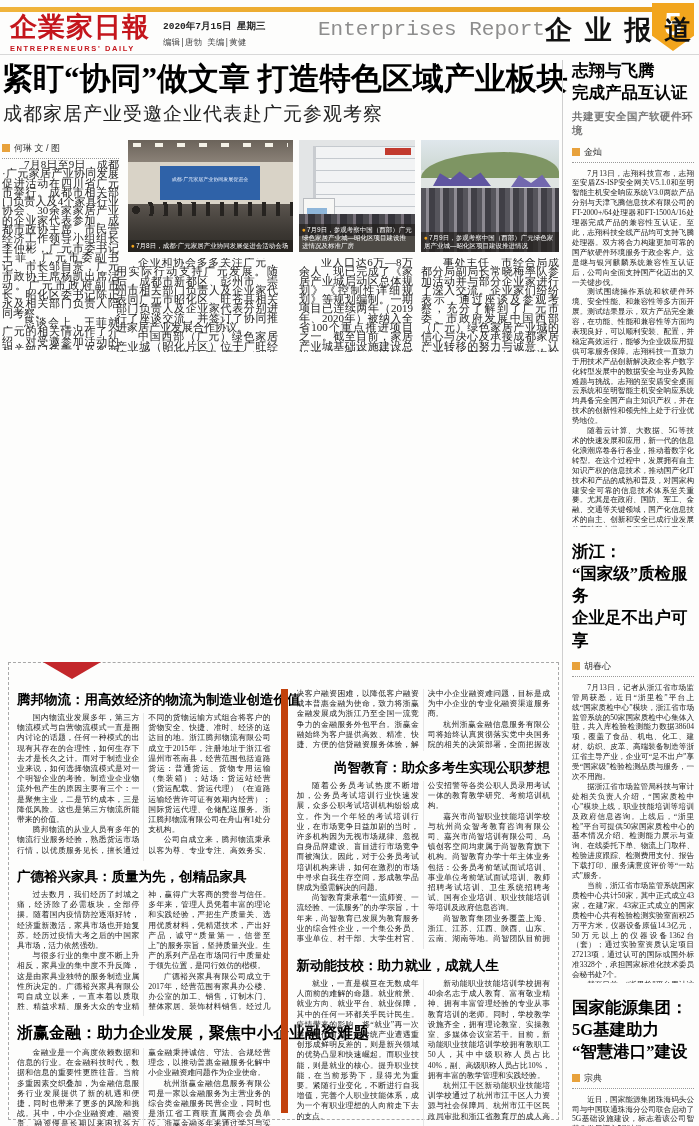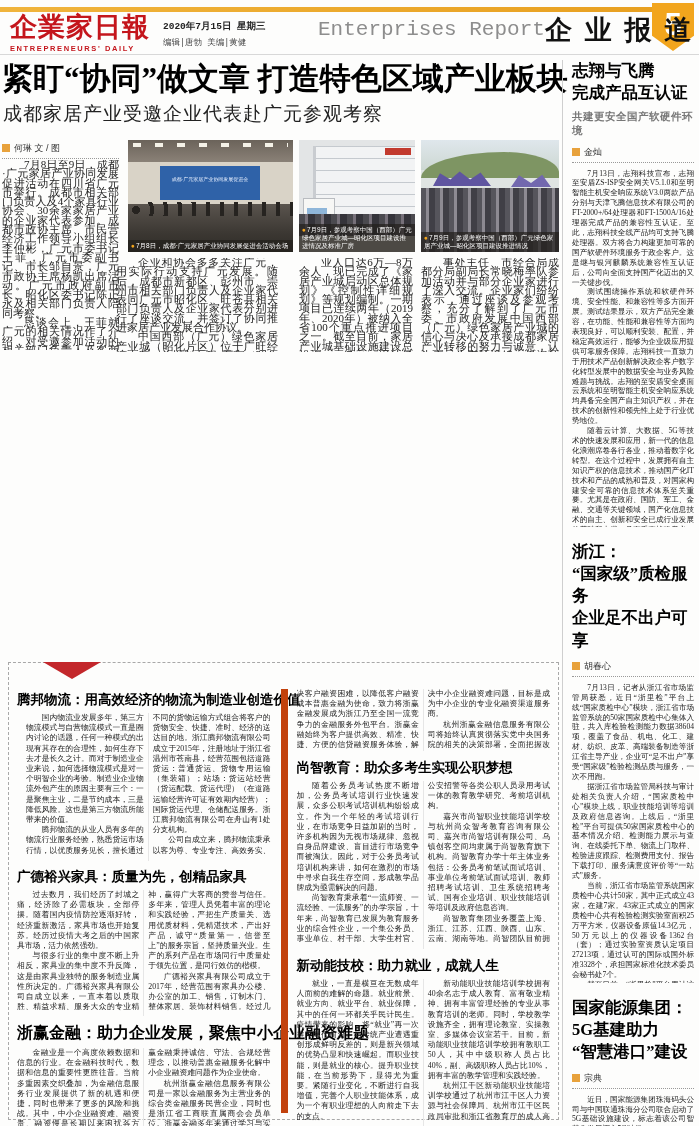--- a/index.html
+++ b/index.html
@@ -176,21 +176,21 @@
   <div id="mcol4" class="colTxt">
     <p>事处主任、市经合局成都分局副局长常晓梅率队参加活动并与部分企业家进行了深入交流。企业家们纷纷表示，通过座谈及参观考察，充分了解到了广元市委、市政府发展中国西部（广元）绿色家居产业城的信心与决心及承接成都家居产业转移的努力与诚意，认为广元生态环境好，投资环境、优惠政策与发展前景佳，宜居宜家宜投资兴业，可作为家居产业转移的首选地。常晓梅要求，成都分局全体员工要全力以赴做好协调服务工作，让有产业转移意向的企业早日入驻广元。</p>
   </div>
 
   <div class="botbox">
     <div class="marker"></div>
     <div class="bot-inner">
 
       <div class="half">
         <div class="bart-title">腾邦物流：用高效经济的物流为制造业创造价值</div>
-        <div class="bart-body" style="height:148px;margin-left:9px;">
+        <div class="bart-body" style="height:148px;">
           <p>国内物流业发展多年，第三方物流模式与自营物流模式一直是圈内讨论的话题，任何一种模式的出现有其存在的合理性，如何生存下去才是长久之计。而对于制造业企业来说，如何选择物流模式是对一个明智企业的考验。制造业企业物流外包产生的原因主要有三个：一是聚焦主业，二是节约成本，三是降低风险。这也是第三方物流所能带来的价值。</p>
           <p>腾邦物流的从业人员有多年的物流行业服务经验，熟悉货运市场行情，以优质服务见长，擅长通过不同的货物运输方式组合将客户的货物安全、快捷、准时、经济的送达目的地。浙江腾邦物流有限公司成立于2015年，注册地址于浙江省温州市苍南县，经营范围包括道路货运：普通货运、货物专用运输（集装箱）；站场：货运站经营（货运配载、货运代理）（在道路运输经营许可证有效期内经营）；国际货运代理、仓储配送服务。浙江腾邦物流有限公司在舟山有1处分支机构。</p>
           <p>公司自成立来，腾邦物流秉承以客为尊、专业专注、高效务实、热情奉献的服务理念，专注于物流链企业的内部管理信息化和全程透明可视化的发展。公司网点众多，专业为客户提供快速上门服务。公司在经营中遵循“诚信为本，客户至上，合作互利，共生共荣”的经营理念，努力为客户提供满意超值的服务，凭借先进、严格的管理和网络优势，在客户及同行行业中树立起了良好口碑。</p>
 
         </div>
         <div class="bart-title" style="margin-top:7px;">广德裕兴家具：质量为先，创精品家具</div>
         <div class="bart-body" style="height:126px;">
           <p>过去数月，我们经历了封城之痛，经济除了必需板块，全部停摆。随着国内疫情防控逐渐好转，经济重新激活，家具市场也开始复苏。经历过疫情大考之后的中国家具市场，活力依然强劲。</p>
           <p>与很多行业的集中度不断上升相反，家具业的集中度不升反降，这是由家具业独特的服务制造业属性所决定的。广德裕兴家具有限公司自成立以来，一直本着以质取胜、精益求精、服务大众的专业精神，赢得广大客商的赞誉与信任。多年来，管理人员凭着丰富的理论和实践经验，严把生产质量关、选用优质材料，凭精湛技术，产出好产品，诚守“质量第一，信誉至上”的服务宗旨，坚持质量兴业。生产的系列产品在市场同行中质量处于领先位置，是同行效仿的楷模。</p>
           <p>广德裕兴家具有限公司成立于2017年，经营范围有家具办公楼、办公室的加工、销售，订制木门、整体家居、装饰材料销售。经过几年不懈的努力，企业不断发展壮大。公司秉承着“卓越品质，诚信服务”的企业宗旨，走品牌化、专业化、精品化道路，产品已由公司成立初期的单一品种逐步向多元化、系列化发展，企业年产值不断增长。公司一贯秉承“品质至上，精益求精，至真至诚，携手共进”的发展方针，高品质、低价位的销售路线，与客户建立了良好的合作关系。</p>
@@ -202,21 +202,21 @@
           <p>杭州浙赢金融信息服务有限公司是一家以金融服务为主营业务的综合类金融服务民营企业，同时也是浙江省工商联直属商会会员单位。浙赢金融多年来通过学习与实践，不断增强员工金融服务意识，提高员工金融服务水平，逐步形成了一支高素质的经营团队。在增强企业金融业竞争力的同时，浙赢金融与各大国有银行紧密合作，专业服务于中小企业主，解</p>
         </div>
       </div>
 
       <div class="half right">
         <div class="cont-block" style="height:62px;">
           <p>决客户融资困难，以降低客户融资成本普惠金融为使命，致力将浙赢金融发展成为浙江乃至全国一流竞争力的金融服务外包平台。浙赢金融始终为客户提供高效、精准、快捷、方便的信贷融资服务体验，解决中小企业融资难问题，目标是成为中小企业的专业化融资渠道服务商。</p>
           <p style="text-indent:2em;">杭州浙赢金融信息服务有限公司将始终认真贯彻落实党中央国务院的相关的决策部署，全面把握改革创新发展大局，践行新发展理念，不断提升金融信息服务专业化水平，做一家真正优秀的服务平台，为中小企业提供安全可靠的金融服务。</p>
 
         </div>
-        <div class="bart-title" style="margin-top:8px;">尚智教育：助众多考生实现公职梦想</div>
+        <div class="bart-title" style="margin-top:8px;text-align:right;">尚智教育：助众多考生实现公职梦想</div>
         <div class="bart-body" style="height:168px;">
           <p>随着公务员考试热度不断增加，公务员考试培训行业快速发展，众多公职考试培训机构纷纷成立。作为一个年轻的考试培训行业，在市场竞争日益加剧的当时，许多机构因为无视市场规律、忽视自身品牌建设、盲目进行市场竞争而被淘汰。因此，对于公务员考试培训机构来讲，如何在激烈的市场中寻求自我生存空间，形成教学品牌成为亟需解决的问题。</p>
           <p>尚智教育秉承着“一流师资、一流经验、一流服务”的办学宗旨，十年来，尚智教育已发展为教育服务业的综合性企业，一个集公务员、事业单位、村干部、大学生村官、公安招警等各类公职人员录用考试一体的教育教学研究、考前培训机构。</p>
           <p>嘉兴市尚智职业技能培训学校与杭州尚众智考教育咨询有限公司、嘉兴市尚智培训有限公司、乌镇创客空间均隶属于尚智教育旗下机构。尚智教育办学十年主体业务包括：公务员考前笔试面试培训、事业单位考前笔试面试培训、教师招聘考试培训、卫生系统招聘考试、国有企业培训、职业技能培训等培训及政府信息咨询。</p>
           <p>尚智教育集团业务覆盖上海、浙江、江苏、江西、陕西、山东、云南、湖南等地。尚智团队目前拥有教职工100多人，其中博士12位，研究生46位，教师团队是浙江培训行业的顶级的政信智咨询精英团队。尚智教育已成为浙江公职类考试研究与辅导行业中规模大、覆盖面广、师资精、质量优、信誉好的机构之一，为众多考生实现公职梦想提供了强大的智力支持与服务保障。</p>
 
         </div>
         <div class="bart-title" style="margin-top:8px;">新动能技校：助力就业，成就人生</div>
         <div class="bart-body" style="height:150px;">
           <p>就业，一直是横亘在无数成年人面前的难解的命题。就业前景、就业方向、就业平台、就业保障，其中的任何一环都关乎民计民生。疫情带来的影响，将“就业”再一次推向时代前沿。与传统产业遭遇重创形成鲜明反差的，则是新兴领域的优势凸显和快速崛起。而职业技能，则是就业的核心。提升职业技能，在当前形势下，显得尤为重要。紧随行业变化，不断进行自我增值，完善个人职业技能体系，成为一个有职业理想的人向前走下去的支点。</p>

